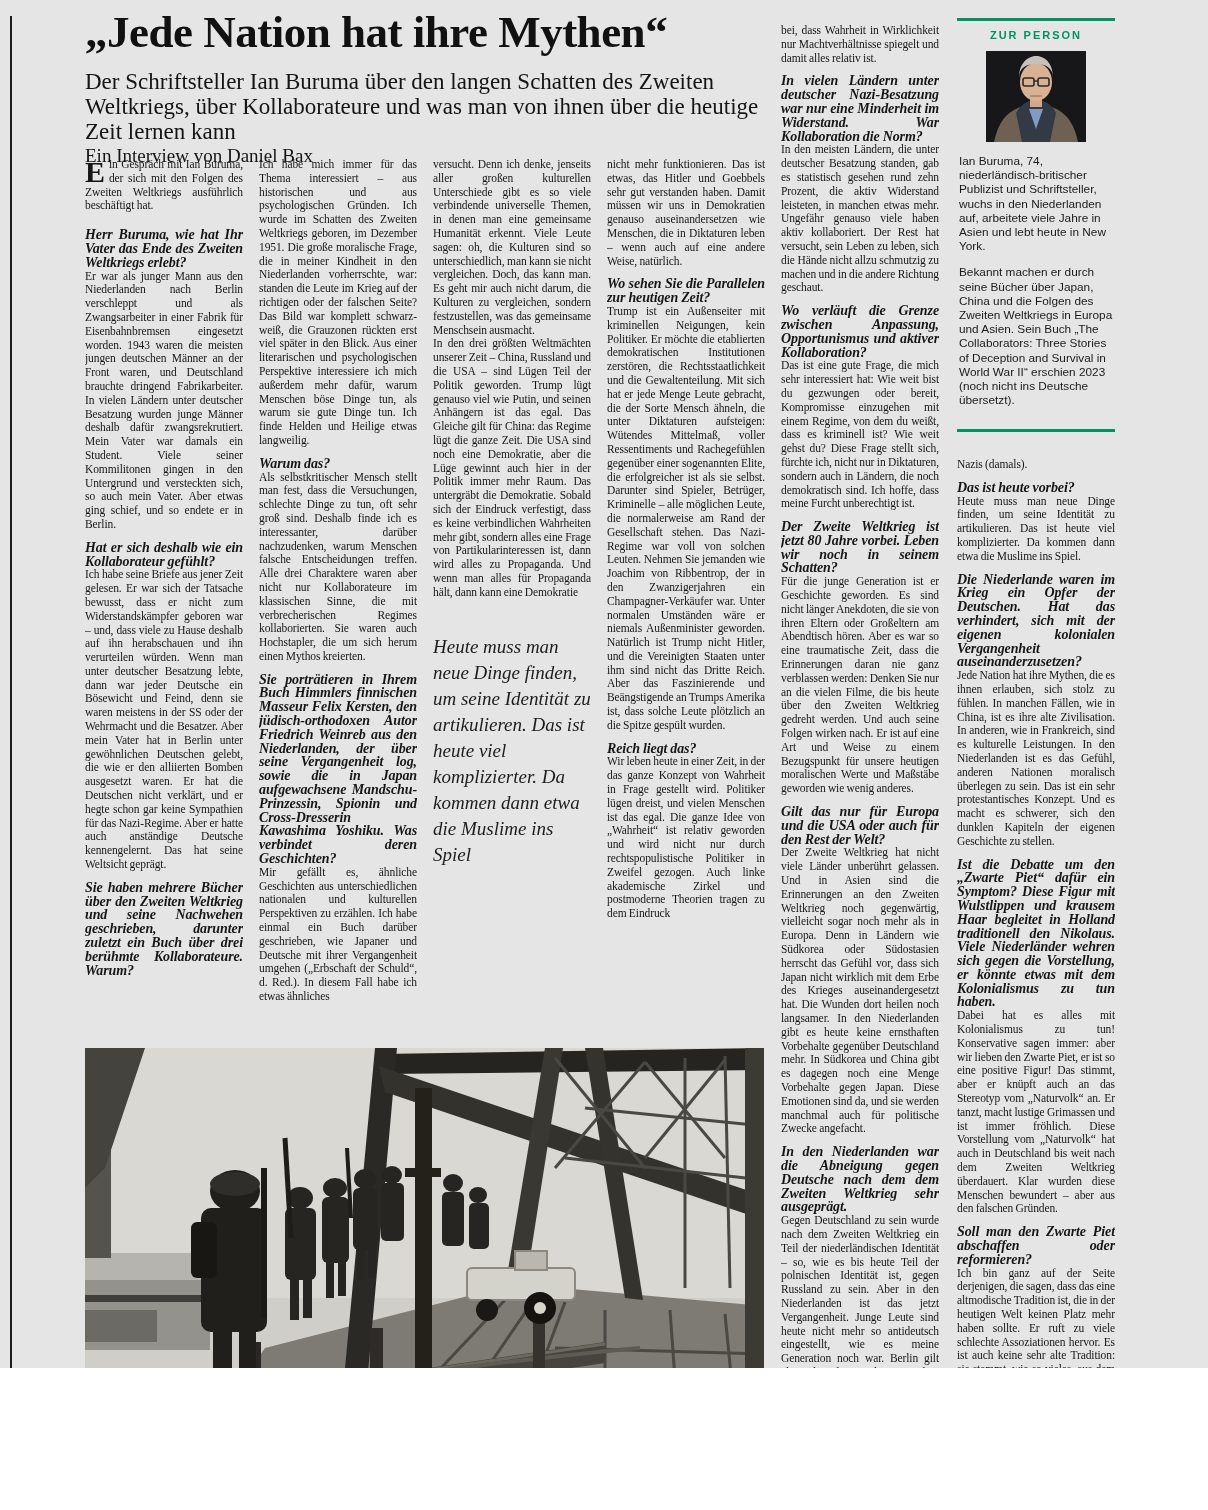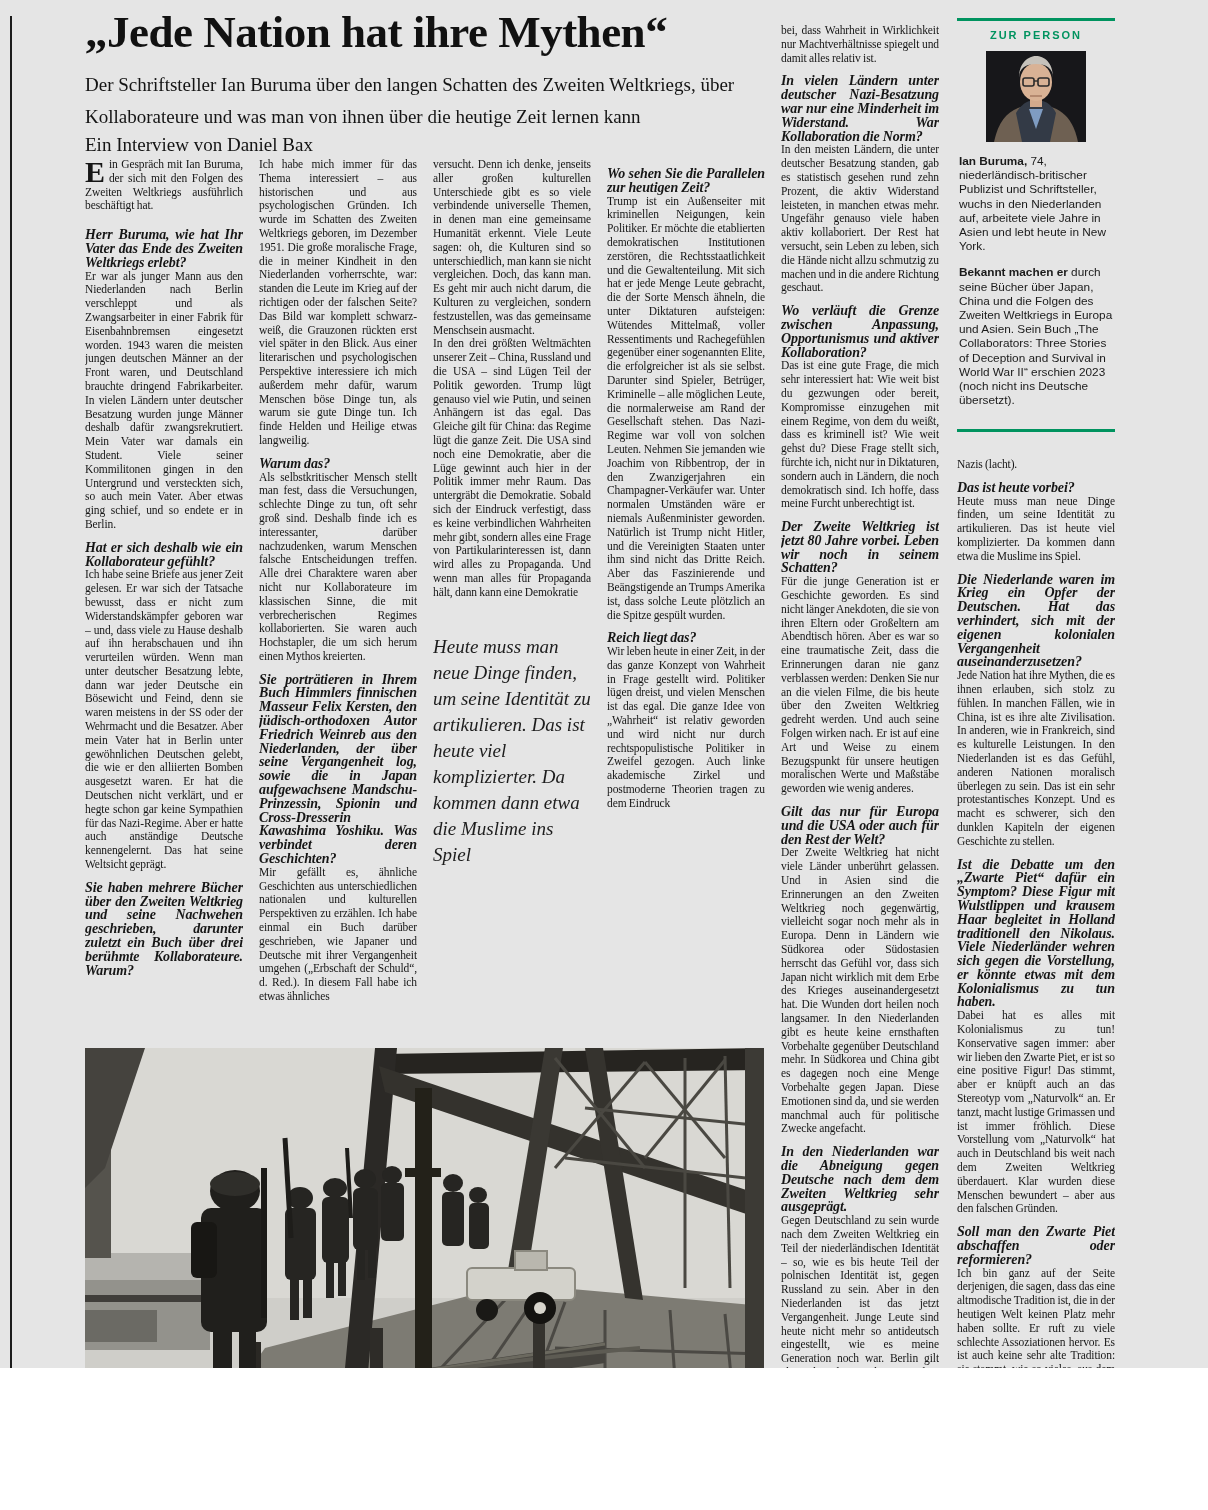--- a/index.html
+++ b/index.html
@@ -2,42 +2,42 @@
 <html lang="de"><head>
 <meta charset="utf-8">
 <style>
   html,body { margin:0; padding:0; background:#ffffff; }
   .page { position:relative; width:1208px; height:1368px; background:#e5e5e5; overflow:hidden;
           font-family:"Liberation Serif","DejaVu Serif",serif; color:#161616; }
   .left-rule { position:absolute; left:10px; top:16px; width:2px; height:1494px; background:#1c1c1c; }
 
   .header { position:absolute; left:85px; top:8px; width:700px; }
   .headline { margin:0; font-size:45px; line-height:1.08; font-weight:bold; letter-spacing:-0.5px; color:#111; }
-  .standfirst { margin:12px 0 0 0; font-size:19px; line-height:32px; color:#141414; }
+  .standfirst { margin:12px 0 0 0; font-size:23px; line-height:25px; color:#141414; }
   .byline { margin:0; font-size:19px; line-height:24.5px; color:#141414; }
 
   .col { position:absolute; width:158px; overflow:hidden; text-align:justify;
          -webkit-hyphens:auto; hyphens:auto; word-spacing:-0.4px; letter-spacing:-0.1px; }
   .col p { margin:0; }
   .body { font-size:11.5px; line-height:13.8px; }
   .lead { margin-bottom:15px !important; }
   .question { font-size:14px; line-height:13.8px; font-weight:bold; font-style:italic; margin-top:9px !important; }
   .dropcap { float:left; font-size:30px; line-height:25px; font-weight:bold; padding:1px 4px 0 0; }
   .pullquote { margin-top:34px; font-style:italic; font-size:19px; line-height:26px;
                text-align:left; color:#1d1d1d; word-spacing:0; letter-spacing:0; }
 
   .zp-box { position:absolute; left:957px; top:18px; width:158px; height:414px;
             font-family:"Liberation Sans","DejaVu Sans",sans-serif; text-align:left; }
   .zp-accent { position:absolute; left:0; right:0; height:3px; background:#00935f; }
   .zp-accent.top { top:0; } .zp-accent.bottom { bottom:0; }
   .zp-title { margin:11px 0 10px 0; text-align:center; font-size:11px; font-weight:bold;
               letter-spacing:2px; color:#00935f; }
   .zp-photo { display:block; margin:0 auto; }
   .zp-para { font-size:11.8px; line-height:14.2px; margin:12px 2px 0 2px; color:#1a1a1a; }
-  .zp-para strong { font-weight:bold;text-align:center; }
+  .zp-para strong { font-weight:normal;text-align:center; }
 
   .photo-box { position:absolute; left:85px; top:1048px; width:679px; height:462px; overflow:hidden; background:#c9c8c3; }
 </style>
 </head>
 <body>
 
 <div class="page">
   <div class="left-rule"></div>
 
   <div class="header">
@@ -60,40 +60,41 @@
       <p class="body">Als selbstkritischer Mensch stellt man fest, dass die Versuchungen, schlechte Dinge zu tun, oft sehr groß sind. Deshalb finde ich es interessanter, darüber nachzudenken, warum Menschen falsche Entscheidungen treffen. Alle drei Charaktere waren aber nicht nur Kollaborateure im klassischen Sinne, die mit verbrecherischen Regimes kollaborierten. Sie waren auch Hochstapler, die um sich herum einen Mythos kreierten.</p>
       <p class="question">Sie porträtieren in Ihrem Buch Himmlers finnischen Masseur Felix Kersten, den jüdisch-orthodoxen Autor Friedrich Weinreb aus den Niederlanden, der über seine Vergangenheit log, sowie die in Japan aufgewachsene Mandschu-Prinzessin, Spionin und Cross-Dresserin Kawashima Yoshiku. Was verbindet deren Geschichten?</p>
       <p class="body">Mir gefällt es, ähnliche Geschichten aus unterschiedlichen nationalen und kulturellen Perspektiven zu erzählen. Ich habe einmal ein Buch darüber geschrieben, wie Japaner und Deutsche mit ihrer Vergangenheit umgehen („Erbschaft der Schuld“, d. Red.). In diesem Fall habe ich etwas ähnliches</p>
     </div>
   <div class="col" style="left:433px; top:158px; height:878px;">
       <p class="body">versucht. Denn ich denke, jenseits aller großen kulturellen Unterschiede gibt es so viele verbindende universelle Themen, in denen man eine gemeinsame Humanität erkennt. Viele Leute sagen: oh, die Kulturen sind so unterschiedlich, man kann sie nicht vergleichen. Doch, das kann man. Es geht mir auch nicht darum, die Kulturen zu vergleichen, sondern festzustellen, was das gemeinsame Menschsein ausmacht.</p>
       <p class="body">In den drei größten Weltmächten unserer Zeit – China, Russland und die USA – sind Lügen Teil der Politik geworden. Trump lügt genauso viel wie Putin, und seinen Anhängern ist das egal. Das Gleiche gilt für China: das Regime lügt die ganze Zeit. Die USA sind noch eine Demokratie, aber die Lüge gewinnt auch hier in der Politik immer mehr Raum. Das untergräbt die Demokratie. Sobald sich der Eindruck verfestigt, dass es keine verbindlichen Wahrheiten mehr gibt, sondern alles eine Frage von Partikularinteressen ist, dann wird alles zu Propaganda. Und wenn man alles für Propaganda hält, dann kann eine Demokratie</p>
       <div class="pullquote">Heute muss man neue Dinge finden, um seine Identität zu artikulieren. Das ist heute viel komplizierter. Da kommen dann etwa die Muslime ins Spiel</div>
     </div>
   <div class="col" style="left:607px; top:158px; height:878px;">
+      <p class="body">nicht mehr funktionieren. Das ist etwas, das Hitler und Goebbels sehr gut verstanden haben. Damit müssen wir uns in Demokratien genauso auseinandersetzen wie Menschen, die in Diktaturen leben – wenn auch auf eine andere Weise, natürlich.</p>
       <p class="question">Wo sehen Sie die Parallelen zur heutigen Zeit?</p>
       <p class="body">Trump ist ein Außenseiter mit kriminellen Neigungen, kein Politiker. Er möchte die etablierten demokratischen Institutionen zerstören, die Rechtsstaatlichkeit und die Gewaltenteilung. Mit sich hat er jede Menge Leute gebracht, die der Sorte Mensch ähneln, die unter Diktaturen aufsteigen: Wütendes Mittelmaß, voller Ressentiments und Rachegefühlen gegenüber einer sogenannten Elite, die erfolgreicher ist als sie selbst. Darunter sind Spieler, Betrüger, Kriminelle – alle möglichen Leute, die normalerweise am Rand der Gesellschaft stehen. Das Nazi-Regime war voll von solchen Leuten. Nehmen Sie jemanden wie Joachim von Ribbentrop, der in den Zwanzigerjahren ein Champagner-Verkäufer war. Unter normalen Umständen wäre er niemals Außenminister geworden. Natürlich ist Trump nicht Hitler, und die Vereinigten Staaten unter ihm sind nicht das Dritte Reich. Aber das Faszinierende und Beängstigende an Trumps Amerika ist, dass solche Leute plötzlich an die Spitze gespült wurden.</p>
       <p class="question">Reich liegt das?</p>
       <p class="body">Wir leben heute in einer Zeit, in der das ganze Konzept von Wahrheit in Frage gestellt wird. Politiker lügen dreist, und vielen Menschen ist das egal. Die ganze Idee von „Wahrheit“ ist relativ geworden und wird nicht nur durch rechtspopulistische Politiker in Zweifel gezogen. Auch linke akademische Zirkel und postmoderne Theorien tragen zu dem Eindruck</p>
     </div>
   <div class="col" style="left:781px; top:24px;  height:1498px;">
       <p class="body">bei, dass Wahrheit in Wirklichkeit nur Machtverhältnisse spiegelt und damit alles relativ ist.</p>
       <p class="question">In vielen Ländern unter deutscher Nazi-Besatzung war nur eine Minderheit im Widerstand. War Kollaboration die Norm?</p>
       <p class="body">In den meisten Ländern, die unter deutscher Besatzung standen, gab es statistisch gesehen rund zehn Prozent, die aktiv Widerstand leisteten, in manchen etwas mehr. Ungefähr genauso viele haben aktiv kollaboriert. Der Rest hat versucht, sein Leben zu leben, sich die Hände nicht allzu schmutzig zu machen und in die andere Richtung geschaut.</p>
       <p class="question">Wo verläuft die Grenze zwischen Anpassung, Opportunismus und aktiver Kollaboration?</p>
       <p class="body">Das ist eine gute Frage, die mich sehr interessiert hat: Wie weit bist du gezwungen oder bereit, Kompromisse einzugehen mit einem Regime, von dem du weißt, dass es kriminell ist? Wie weit gehst du? Diese Frage stellt sich, fürchte ich, nicht nur in Diktaturen, sondern auch in Ländern, die noch demokratisch sind. Ich hoffe, dass meine Furcht unberechtigt ist.</p>
       <p class="question">Der Zweite Weltkrieg ist jetzt 80 Jahre vorbei. Leben wir noch in seinem Schatten?</p>
       <p class="body">Für die junge Generation ist er Geschichte geworden. Es sind nicht länger Anekdoten, die sie von ihren Eltern oder Großeltern am Abendtisch hören. Aber es war so eine traumatische Zeit, dass die Erinnerungen daran nie ganz verblassen werden: Denken Sie nur an die vielen Filme, die bis heute über den Zweiten Weltkrieg gedreht werden. Und auch seine Folgen wirken nach. Er ist auf eine Art und Weise zu einem Bezugspunkt für unsere heutigen moralischen Werte und Maßstäbe geworden wie wenig anderes.</p>
       <p class="question">Gilt das nur für Europa und die USA oder auch für den Rest der Welt?</p>
       <p class="body">Der Zweite Weltkrieg hat nicht viele Länder unberührt gelassen. Und in Asien sind die Erinnerungen an den Zweiten Weltkrieg noch gegenwärtig, vielleicht sogar noch mehr als in Europa. Denn in Ländern wie Südkorea oder Südostasien herrscht das Gefühl vor, dass sich Japan nicht wirklich mit dem Erbe des Krieges auseinandergesetzt hat. Die Wunden dort heilen noch langsamer. In den Niederlanden gibt es heute keine ernsthaften Vorbehalte gegenüber Deutschland mehr. In Südkorea und China gibt es dagegen noch eine Menge Vorbehalte gegen Japan. Diese Emotionen sind da, und sie werden manchmal auch für politische Zwecke angefacht.</p>
       <p class="question">In den Niederlanden war die Abneigung gegen Deutsche nach dem dem Zweiten Weltkrieg sehr ausgeprägt.</p>
       <p class="body">Gegen Deutschland zu sein wurde nach dem Zweiten Weltkrieg ein Teil der niederländischen Identität – so, wie es bis heute Teil der polnischen Identität ist, gegen Russland zu sein. Aber in den Niederlanden ist das jetzt Vergangenheit. Junge Leute sind heute nicht mehr so antideutsch eingestellt, wie es meine Generation noch war. Berlin gilt als cool, und es macht niemandem mehr etwas aus, wenn Deutschland im</p>
     </div>
   <div class="col" style="left:957px; top:458px; height:1052px;">
-      <p class="body">Nazis (lacht).</p>
+      <p class="body">Nazis (damals).</p>
       <p class="question">Das ist heute vorbei?</p>
       <p class="body">Heute muss man neue Dinge finden, um seine Identität zu artikulieren. Das ist heute viel komplizierter. Da kommen dann etwa die Muslime ins Spiel.</p>
       <p class="question">Die Niederlande waren im Krieg ein Opfer der Deutschen. Hat das verhindert, sich mit der eigenen kolonialen Vergangenheit auseinanderzusetzen?</p>
       <p class="body">Jede Nation hat ihre Mythen, die es ihnen erlauben, sich stolz zu fühlen. In manchen Fällen, wie in China, ist es ihre alte Zivilisation. In anderen, wie in Frankreich, sind es kulturelle Leistungen. In den Niederlanden ist es das Gefühl, anderen Nationen moralisch überlegen zu sein. Das ist ein sehr protestantisches Konzept. Und es macht es schwerer, sich den dunklen Kapiteln der eigenen Geschichte zu stellen.</p>
       <p class="question">Ist die Debatte um den „Zwarte Piet“ dafür ein Symptom? Diese Figur mit Wulstlippen und krausem Haar begleitet in Holland traditionell den Nikolaus. Viele Niederländer wehren sich gegen die Vorstellung, er könnte etwas mit dem Kolonialismus zu tun haben.</p>
       <p class="body">Dabei hat es alles mit Kolonialismus zu tun! Konservative sagen immer: aber wir lieben den Zwarte Piet, er ist so eine positive Figur! Das stimmt, aber er knüpft auch an das Stereotyp vom „Naturvolk“ an. Er tanzt, macht lustige Grimassen und ist immer fröhlich. Diese Vorstellung vom „Naturvolk“ hat auch in Deutschland bis weit nach dem Zweiten Weltkrieg überdauert. Klar wurden diese Menschen bewundert – aber aus den falschen Gründen.</p>
       <p class="question">Soll man den Zwarte Piet abschaffen oder reformieren?</p>
       <p class="body">Ich bin ganz auf der Seite derjenigen, die sagen, dass das eine altmodische Tradition ist, die in der heutigen Welt keinen Platz mehr haben sollte. Er ruft zu viele schlechte Assoziationen hervor. Es ist auch keine sehr alte Tradition: sie stammt, wie so vieles, aus dem 19. Jahrhundert. Denn wenn sie sich Abbildungen des heiligen St. Nikolaus aus den 17. Jahrhunderts anschauen, dann finden sie dort keinen „Zwarte Piet“.</p>
       <p class="question">Dennoch hängen viele Niederländer am „Zwarte Piet“?</p>
       <p class="body">Zwischen den Städten und den</p>

